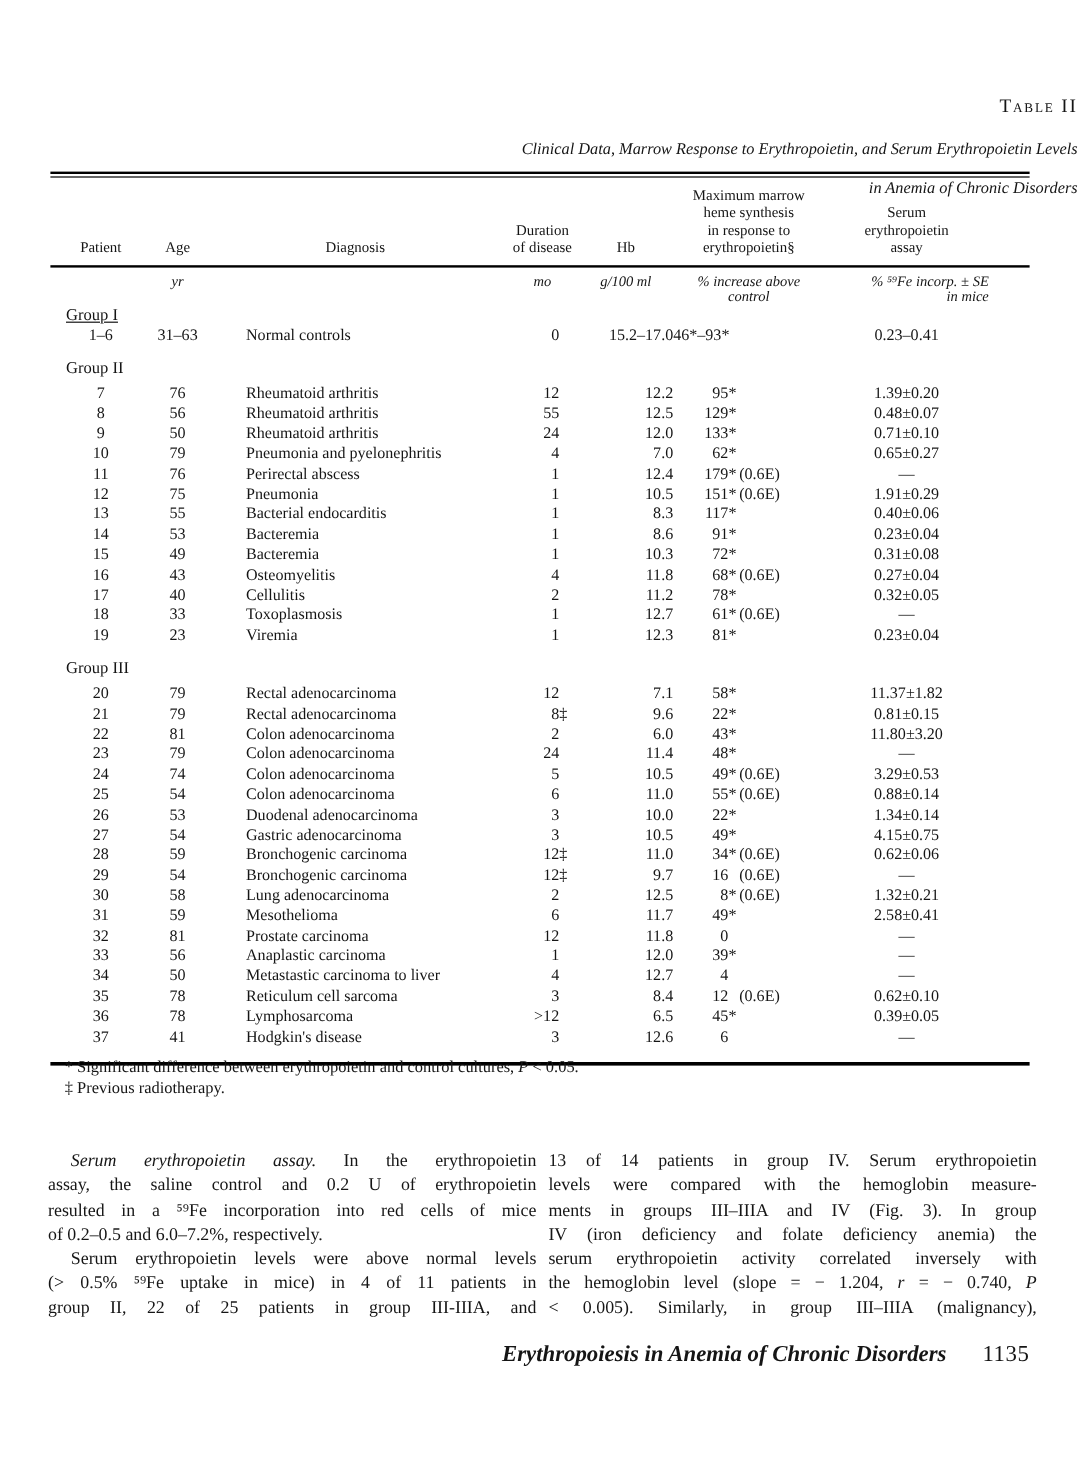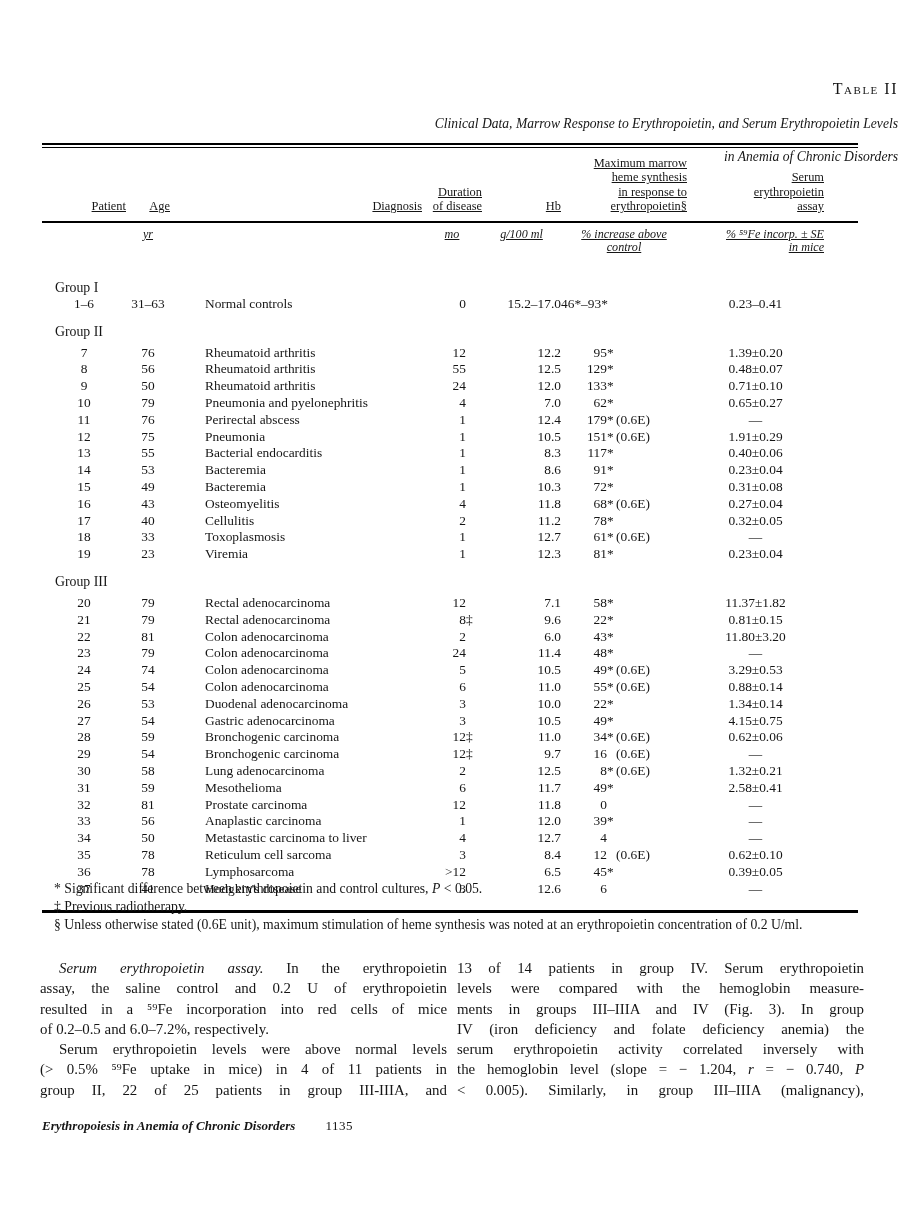--- a/index.html
+++ b/index.html
@@ -11,27 +11,27 @@
   .titleblock{margin-top:80px;text-align:right;}
   .tlabel{font-variant:small-caps;font-size:16px;letter-spacing:1.5px;}
   .tcap{font-style:italic;font-size:13.6px;line-height:15.2px;margin-top:18px;}
   
   .tablewrap{position:absolute;left:42px;top:143px;width:816px;}
   .rule-top{height:2px;border-top:2px solid #000;border-bottom:1px solid #000;}
   .rule-mid{border-top:2px solid #000;}
   .rule-bot{border-top:3px solid #000;}
   .hgrid,.ugrid,.trow{display:grid;grid-template-columns:84px 44px 252px 60px 79px 126px 171px;}
   .hgrid{align-items:end;padding:8px 0 7px 0;min-height:49px;font-size:12.4px;line-height:14.4px;}
-  .hc{text-align:right;text-decoration:underline;}
+  .hc{text-align:center;}
   .hc7{padding-right:34px;}
   .ugrid{margin-top:5px;font-style:italic;font-size:12.1px;line-height:13.6px;}
-  .uc{text-align:center;text-decoration:underline;}
+  .uc{text-align:center;}
   .uc7{padding-right:34px;text-align:right;}
   .group-label{font-size:13.8px;padding-left:13px;height:16px;}
-  .g1{margin-top:25px;}
+  .g1{margin-top:0;text-decoration:underline;}
   .gmid{margin-top:11px;margin-bottom:5px;}
   .trow{height:16.8px;font-size:13.4px;align-items:baseline;}
   .c{white-space:nowrap;}
   .c1{text-align:center;}
   .c2{text-align:center;}
   .c3{padding-left:35px;}
   .c4{text-align:right;padding-right:8px;}
   .dm{display:inline-block;width:8px;text-align:left;}
   .c5{text-align:right;}
   .c6{display:flex;}
@@ -47,22 +47,22 @@
   .fnline{text-align:left;}
   .fnwrap{text-align:justify;}
   
   .bodytext{position:absolute;left:40px;top:958px;width:824px;display:flex;gap:10px;}
   .bcol{width:407px;font-size:14.9px;line-height:20.3px;}
   .bline{text-align:justify;text-align-last:justify;white-space:normal;}
   .bline.nojust{text-align:left;text-align-last:left;}
   .bline.indent{text-indent:19px;}
   
   .footer{position:absolute;left:42px;top:1118px;width:816px;display:flex;
-          align-items:baseline;gap:30px;padding-right:18px;
-          font-size:13px;}
+          justify-content:flex-end;align-items:baseline;gap:30px;padding-right:18px;
+          font-size:19px;}
   .runtitle{font-style:italic;font-weight:bold;}
   .pagenum{letter-spacing:0.5px;}
 </style>
 </head>
 <body>
 
 <div class="titleblock">
   <div class="tlabel">Table II</div>
   <div class="tcap">Clinical Data, Marrow Response to Erythropoietin, and Serum Erythropoietin Levels</div>
   <div class="tcap">in Anemia of Chronic Disorders</div>
@@ -533,21 +533,20 @@
       </div>
     </div>
 
   <div class="botpad"></div>
   <div class="rule-bot"></div>
 </div>
 
 <div class="footnotes">
     <div class="fnline"><span>* Significant difference between erythropoietin and control cultures, </span><span class="it">P</span><span> &lt; 0.05.</span></div>
     <div class="fnline"><span>‡ Previous radiotherapy.</span></div>
-    <div class="fnwrap"><span>§ Unless otherwise stated  (0.6E unit), maximum stimulation of heme synthesis was noted at an erythropoietin concentration of 0.2 U/ml.</span></div>
   </div>
 
 <div class="bodytext">
   <div class="bcol">
       <div class="bline indent"><span class="it">Serum erythropoietin assay.</span><span> In the erythropoietin</span></div>
       <div class="bline"><span>assay, the saline control and 0.2 U of erythropoietin</span></div>
       <div class="bline"><span>resulted in a ⁵⁹Fe incorporation into red cells of mice</span></div>
       <div class="bline nojust"><span>of 0.2–0.5 and 6.0–7.2%, respectively.</span></div>
       <div class="bline indent"><span>Serum erythropoietin levels were above normal levels</span></div>
       <div class="bline"><span>(&gt; 0.5% ⁵⁹Fe uptake in mice) in 4 of 11 patients in</span></div>

